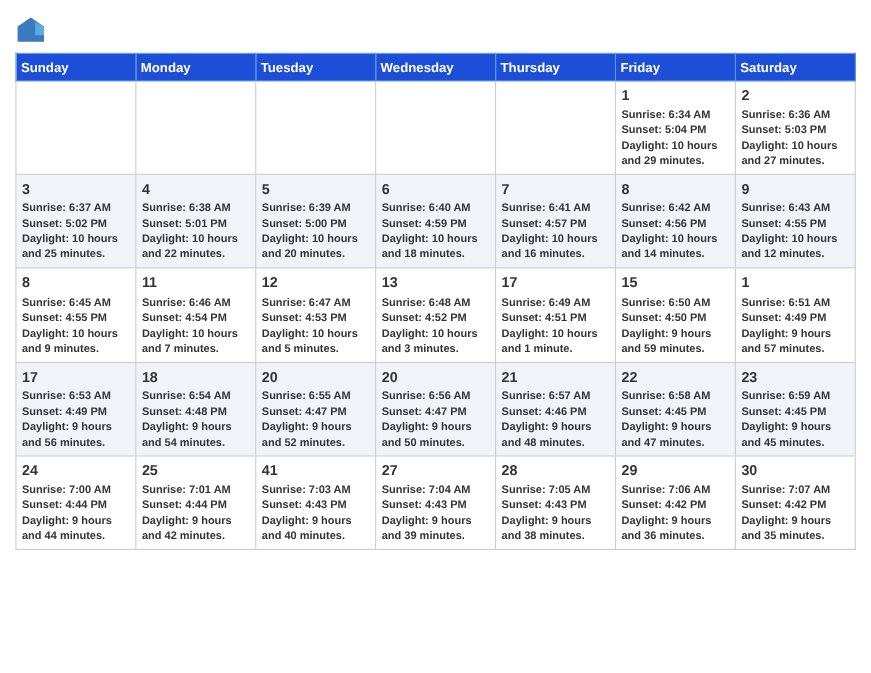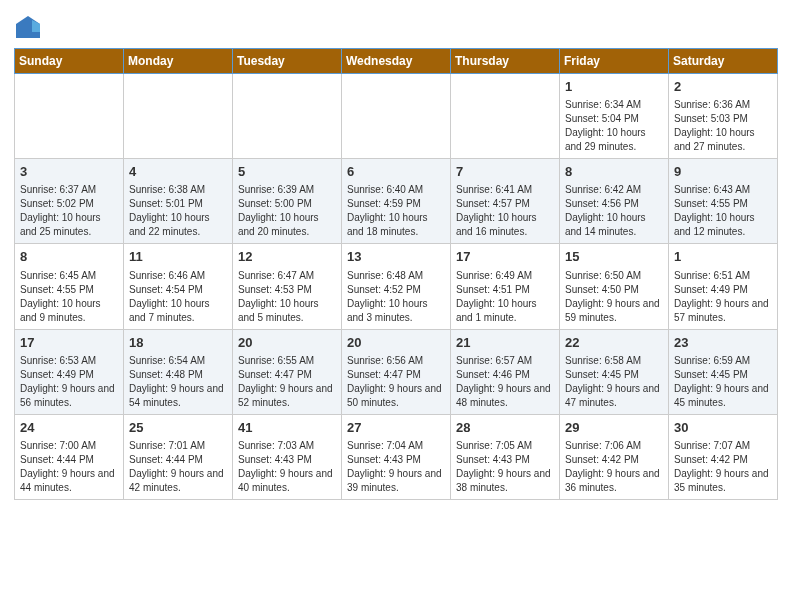--- a/index.html
+++ b/index.html
@@ -58,21 +58,21 @@
     .location {
       font-size: 14px;
       color: #555;
     }
     table {
       width: 100%;
       border-collapse: collapse;
       table-layout: fixed;
     }
     thead tr {
-      background-color: #a16207;
+      background-color: #1d4ed8;
     }
     thead th {
       color: #fff;
       font-size: 12px;
       font-weight: bold;
       padding: 5px 4px;
       text-align: left;
       border: 1px solid #5a9ad4;
     }
     tbody tr {
@@ -94,20 +94,21 @@
     }
     .day-num {
       font-size: 13px;
       font-weight: bold;
       display: block;
       margin-bottom: 2px;
     }
     .day-info {
       font-size: 10px;
       color: #333;
+      font-weight: bold;
     }
     td.empty {
       background-color: #fff;
     }
   </style>
 </head>
 <body>
 
 <div class="container">
   <div class="header-row">

